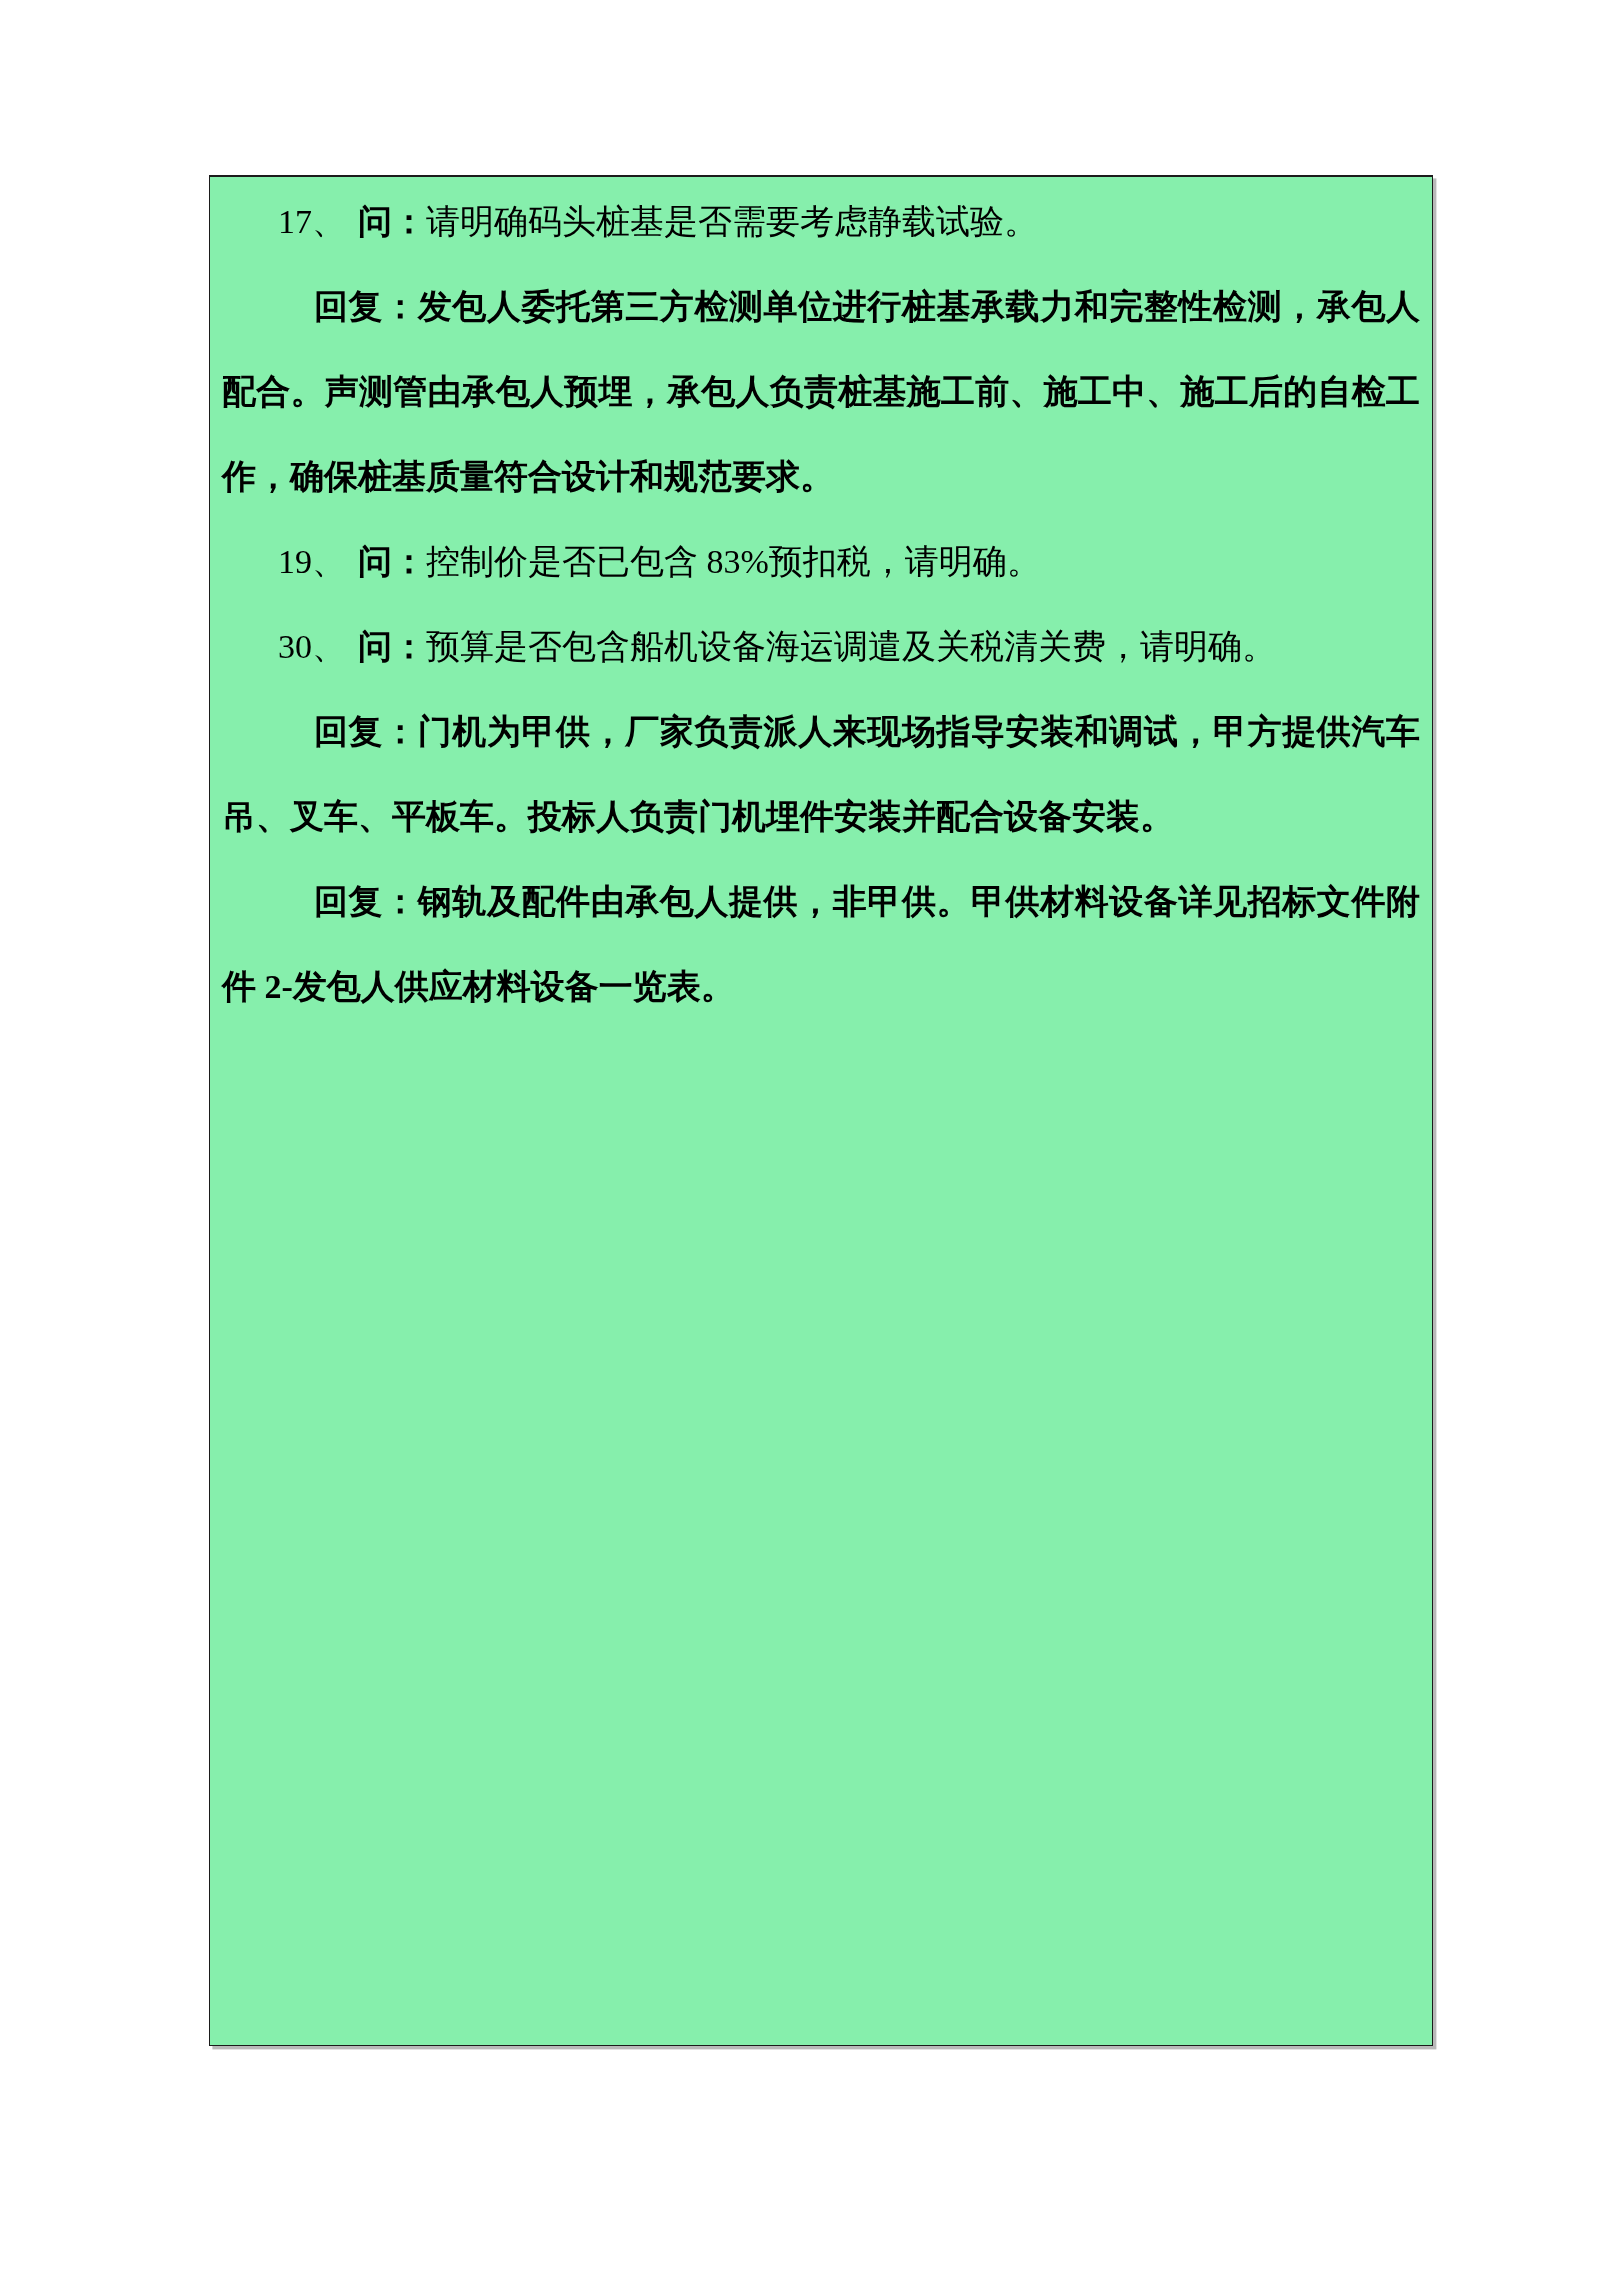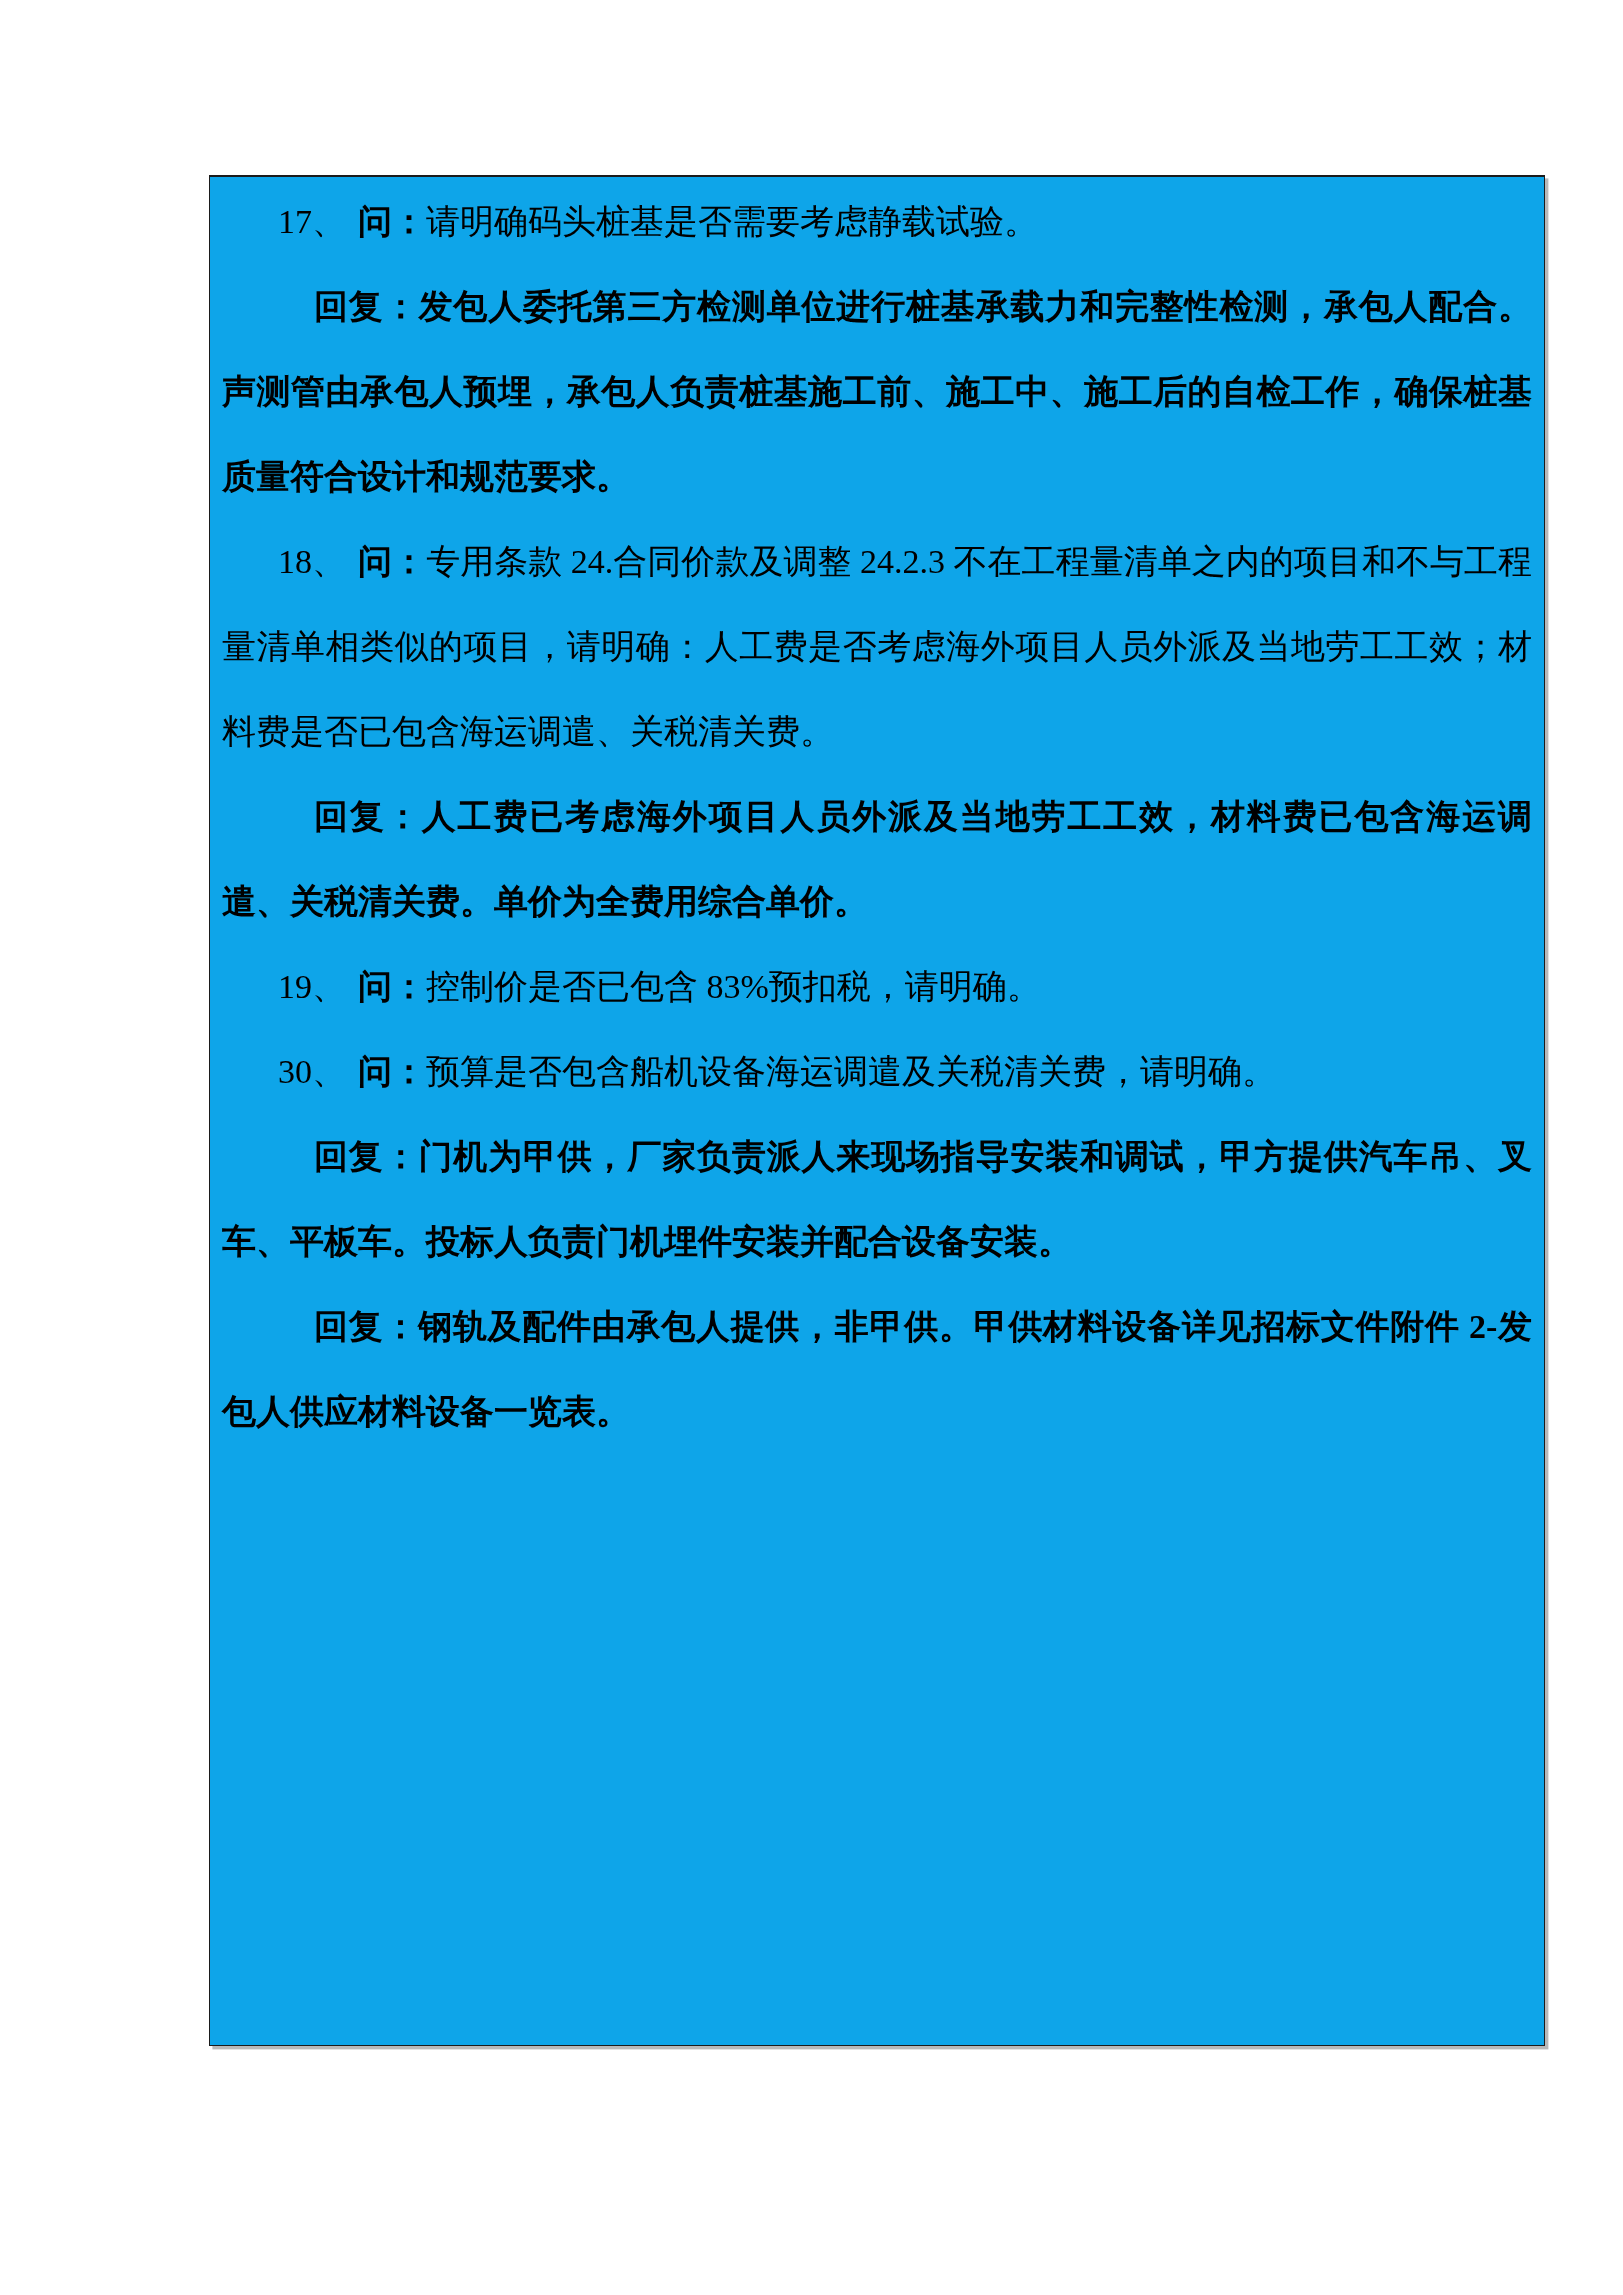--- a/index.html
+++ b/index.html
@@ -11,24 +11,24 @@
     position: relative;
     width: 1623px;
     height: 2295px;
     font-family: "Liberation Serif", serif;
     color: #000000;
   }
   .doc-box {
     position: absolute;
     left: 209px;
     top: 175px;
-    width: 1336px;
+    width: 1224px;
     height: 1871px;
     box-sizing: border-box;
-    background: #0ea5e9;
+    background: #86efac;
     border: 1.7px solid #1b1b1b;
     border-top-width: 2.5px;
     box-shadow: 3.4px 3.4px 0 #b9b9b9;
     padding: 1.7px 12px 0 12px;
     overflow: hidden;
   }
   .para {
     margin: 0;
     font-size: 34px;
     line-height: 85px;
@@ -45,24 +45,20 @@
 </head>
 <body>
 
 <div class="doc-box">
 
   <div>
     <p class="para q-para"><span class="q-num">17、</span><span class="q-label">问：</span><span>请明确码头桩基是否需要考虑静载试验。</span></p>
     <p class="para a-para"><span class="a-label">回复：</span><span>发包人委托第三方检测单位进行桩基承载力和完整性检测，承包人配合。声测管由承包人预埋，承包人负责桩基施工前、施工中、施工后的自检工作，确保桩基质量符合设计和规范要求。</span></p>
   </div>
 
-  <div>
-    <p class="para q-para"><span class="q-num">18、</span><span class="q-label">问：</span><span>专用条款 24.合同价款及调整 24.2.3 不在工程量清单之内的项目和不与工程量清单相类似的项目，请明确：人工费是否考虑海外项目人员外派及当地劳工工效；材料费是否已包含海运调遣、关税清关费。</span></p>
-    <p class="para a-para"><span class="a-label">回复：</span><span>人工费已考虑海外项目人员外派及当地劳工工效，材料费已包含海运调遣、关税清关费。单价为全费用综合单价。</span></p>
-  </div>
 
   <div>
     <p class="para q-para"><span class="q-num">19、</span><span class="q-label">问：</span><span>控制价是否已包含 83%预扣税，请明确。</span></p>
   </div>
 
   <div>
     <p class="para q-para"><span class="q-num">30、</span><span class="q-label">问：</span><span>预算是否包含船机设备海运调遣及关税清关费，请明确。</span></p>
     <p class="para a-para"><span class="a-label">回复：</span><span>门机为甲供，厂家负责派人来现场指导安装和调试，甲方提供汽车吊、叉车、平板车。投标人负责门机埋件安装并配合设备安装。</span></p>
   </div>
 

